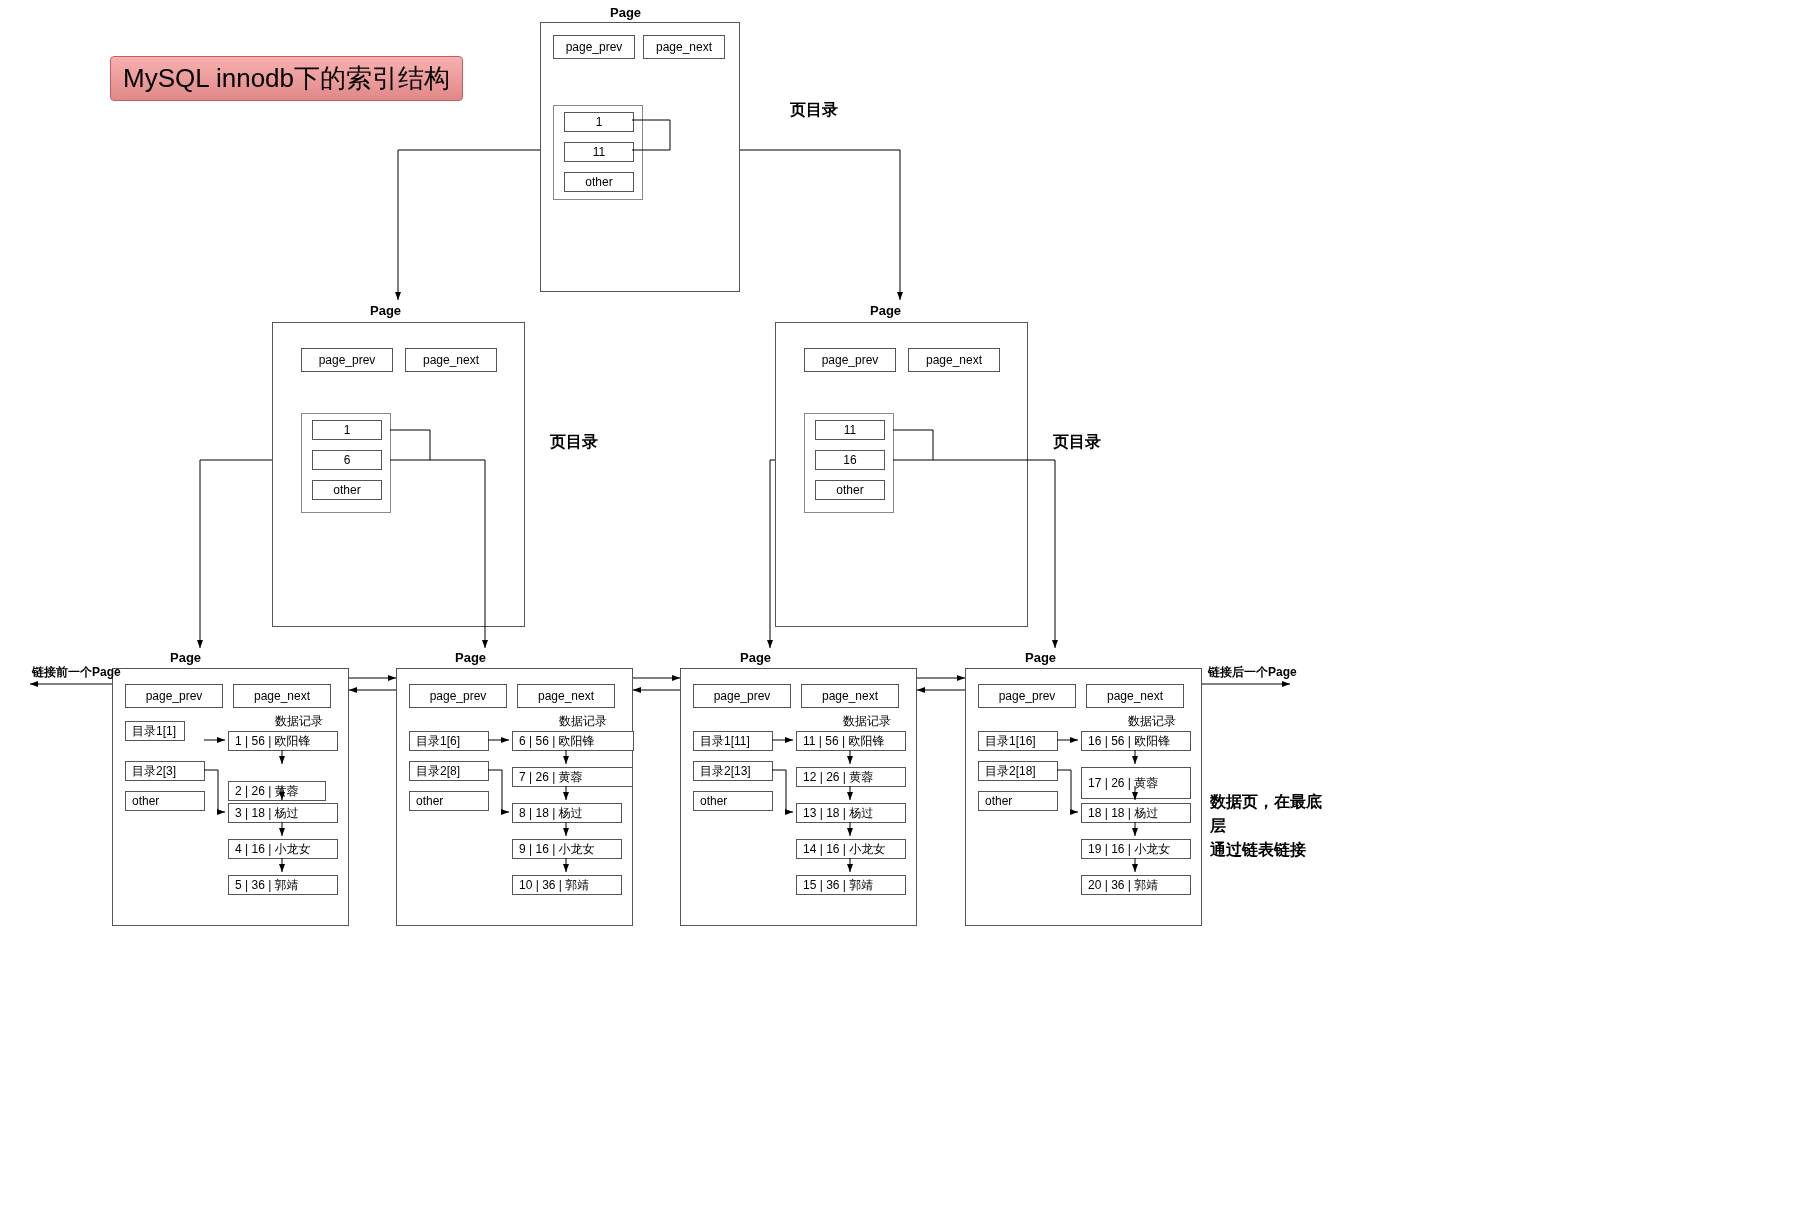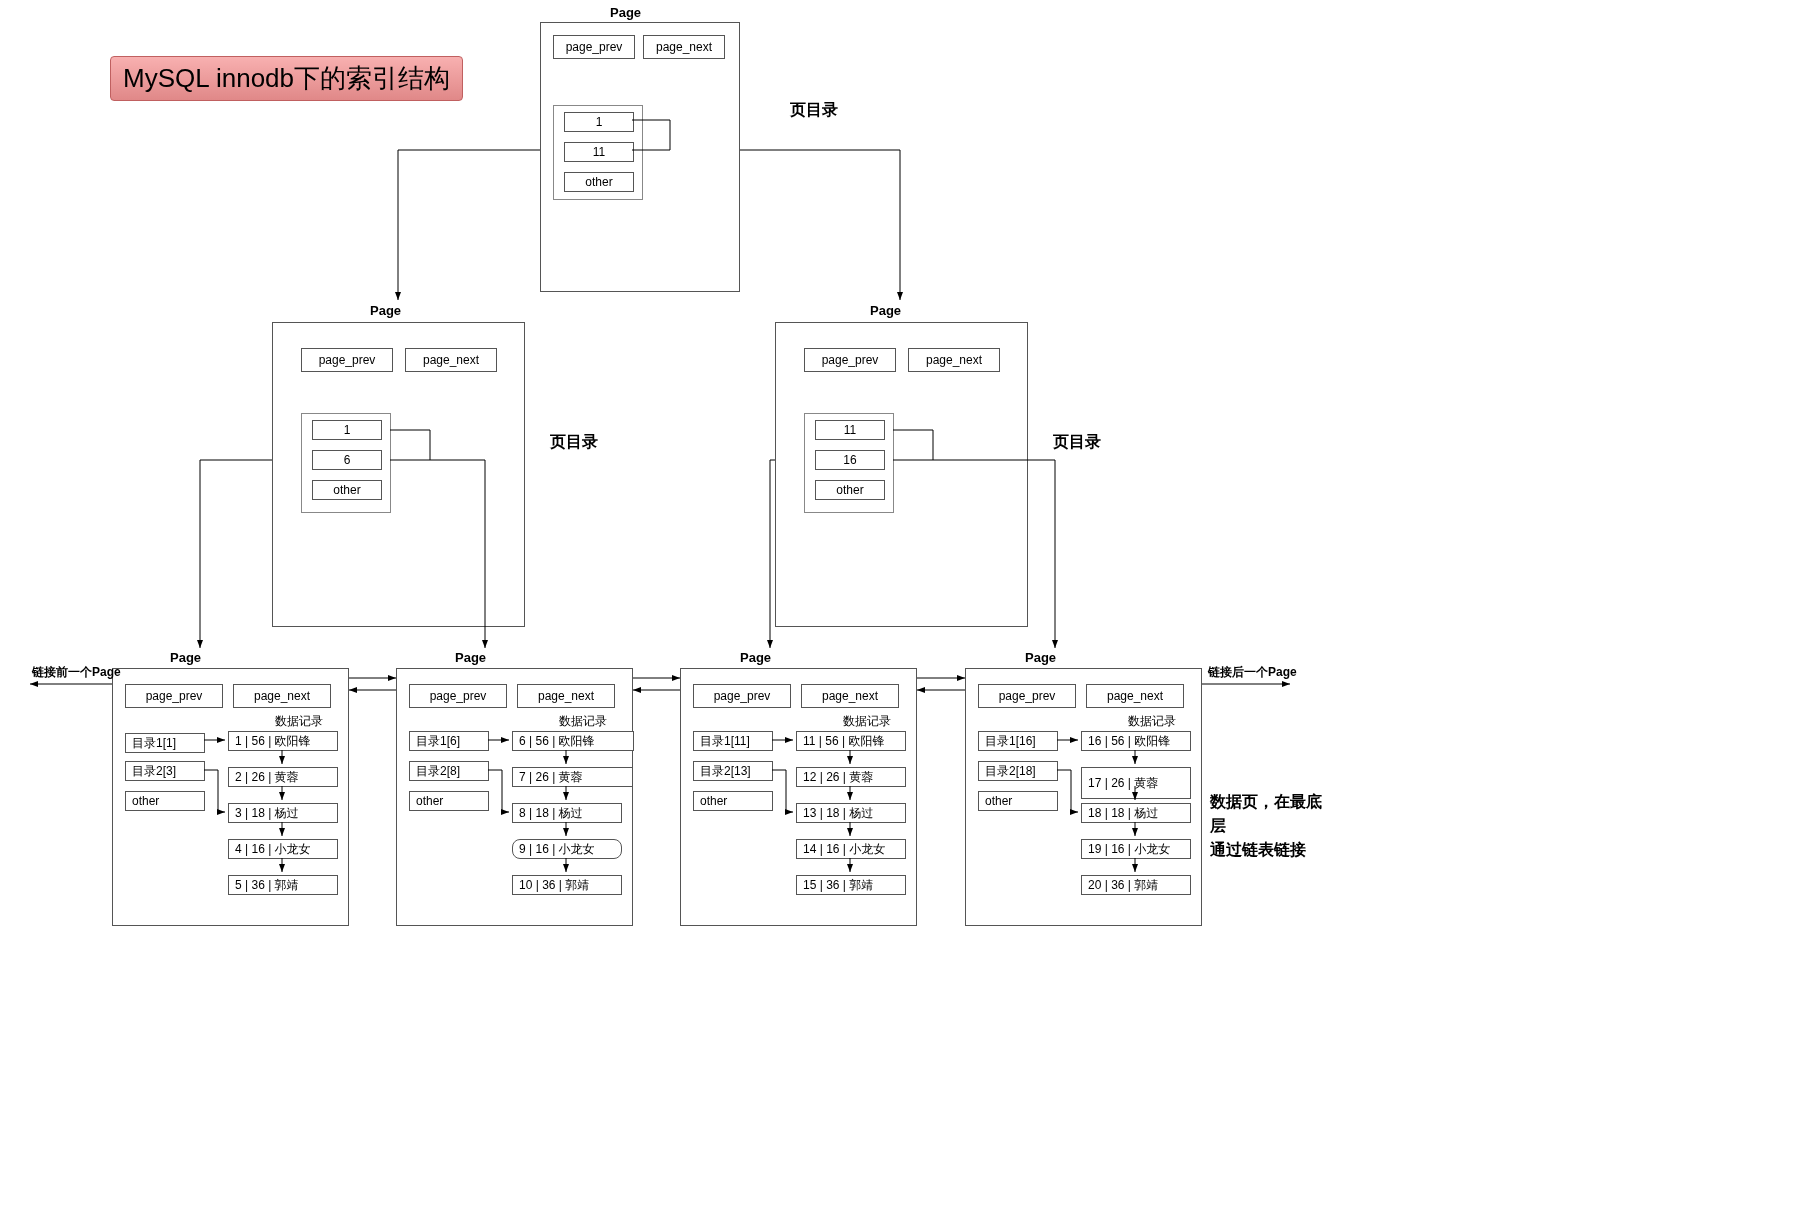--- a/index.html
+++ b/index.html
@@ -107,43 +107,43 @@
   </div>
 </div>
 <div class="side-label-bold" style="left:1053px; top:432px;">页目录</div>
 
 <div class="page-label" style="left:170px; top:650px; width:60px;">Page</div>
 <div class="page-box" style="left:112px; top:668px; width:237px; height:258px;">
   <div class="cell" style="left:12px; top:15px; width:98px; height:24px;">page_prev</div>
   <div class="cell" style="left:120px; top:15px; width:98px; height:24px;">page_next</div>
   <div class="small-label" style="left:140px; top:44px; width:60px;">数据记录</div>
 
-  <div class="cell left" style="left:12px; top:64px; width:80px; height:20px;">目录1[1]</div>
+  <div class="cell left" style="left:12px; top:52px; width:60px; height:20px;">目录1[1]</div>
   <div class="cell left" style="left:12px; top:92px; width:80px; height:20px;">目录2[3]</div>
   <div class="cell left" style="left:12px; top:122px; width:80px; height:20px;">other</div>
 
   <div class="cell left" style="left:115px; top:62px; width:110px; height:20px;">1 | 56 | 欧阳锋</div>
-  <div class="cell left" style="left:115px; top:98px; width:110px; height:20px;">2 | 26 | 黄蓉</div>
+  <div class="cell left" style="left:115px; top:112px; width:98px; height:20px;">2 | 26 | 黄蓉</div>
   <div class="cell left" style="left:115px; top:134px; width:110px; height:20px;">3 | 18 | 杨过</div>
   <div class="cell left" style="left:115px; top:170px; width:110px; height:20px;">4 | 16 | 小龙女</div>
   <div class="cell left" style="left:115px; top:206px; width:110px; height:20px;">5 | 36 | 郭靖</div>
 </div>
 
 <div class="page-label" style="left:455px; top:650px; width:60px;">Page</div>
 <div class="page-box" style="left:396px; top:668px; width:237px; height:258px;">
   <div class="cell" style="left:12px; top:15px; width:98px; height:24px;">page_prev</div>
   <div class="cell" style="left:120px; top:15px; width:98px; height:24px;">page_next</div>
   <div class="small-label" style="left:140px; top:44px; width:60px;">数据记录</div>
   <div class="cell left" style="left:12px; top:62px; width:80px; height:20px;">目录1[6]</div>
   <div class="cell left" style="left:12px; top:92px; width:80px; height:20px;">目录2[8]</div>
   <div class="cell left" style="left:12px; top:122px; width:80px; height:20px;">other</div>
   <div class="cell left" style="left:115px; top:62px; width:122px; height:20px;">6 | 56 | 欧阳锋</div>
   <div class="cell left" style="left:115px; top:98px; width:121px; height:20px;">7 | 26 | 黄蓉</div>
   <div class="cell left" style="left:115px; top:134px; width:110px; height:20px;">8 | 18 | 杨过</div>
-  <div class="cell left" style="left:115px; top:170px; width:110px; height:20px;border-radius:8px;">9 | 16 | 小龙女</div>
+  <div class="cell left" style="left:115px; top:170px; width:110px; height:20px;">9 | 16 | 小龙女</div>
   <div class="cell left" style="left:115px; top:206px; width:110px; height:20px;">10 | 36 | 郭靖</div>
 </div>
 
 <div class="page-label" style="left:740px; top:650px; width:60px;">Page</div>
 <div class="page-box" style="left:680px; top:668px; width:237px; height:258px;">
   <div class="cell" style="left:12px; top:15px; width:98px; height:24px;">page_prev</div>
   <div class="cell" style="left:120px; top:15px; width:98px; height:24px;">page_next</div>
   <div class="small-label" style="left:140px; top:44px; width:60px;">数据记录</div>
   <div class="cell left" style="left:12px; top:62px; width:80px; height:20px;">目录1[11]</div>
   <div class="cell left" style="left:12px; top:92px; width:80px; height:20px;">目录2[13]</div>

